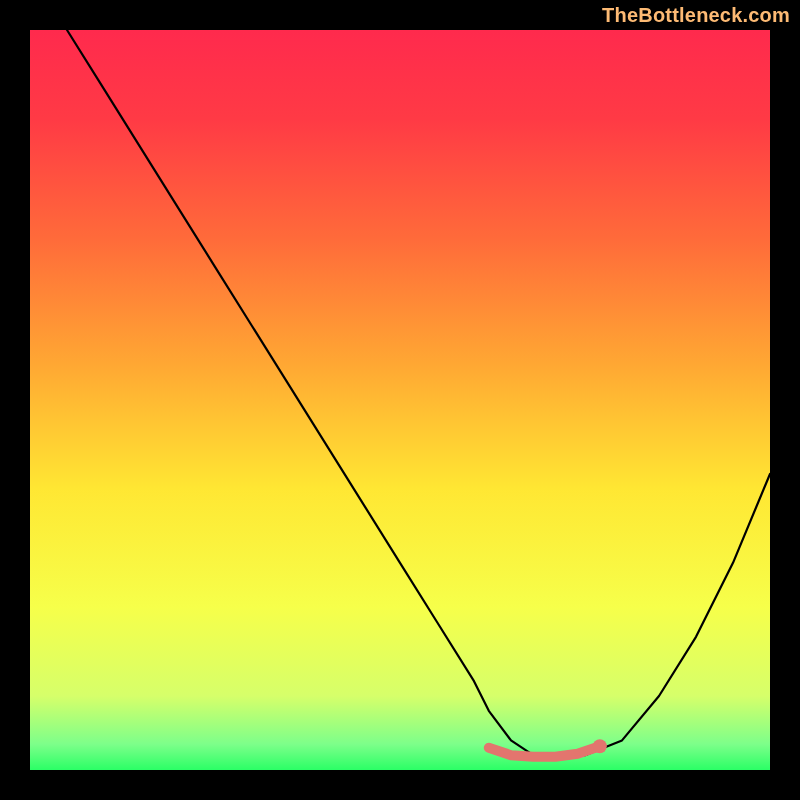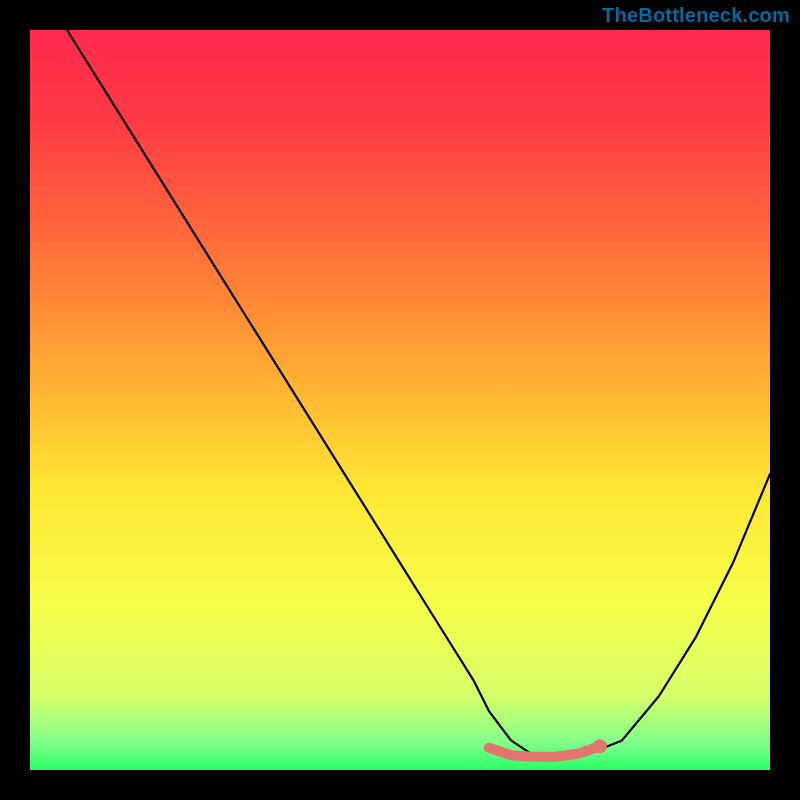--- a/index.html
+++ b/index.html
@@ -14,21 +14,21 @@
   .frame {
     position: relative;
     width: 800px;
     height: 800px;
     background: #000;
   }
   .watermark {
     position: absolute;
     top: 4px;
     right: 10px;
-    color: #0369a1;
+    color: #fdba74;
     font-size: 20px;
     font-weight: 600;
     letter-spacing: 0.2px;
     z-index: 20;
     user-select: none;
   }
   svg {
     position: absolute;
     left: 0;
     top: 0;

